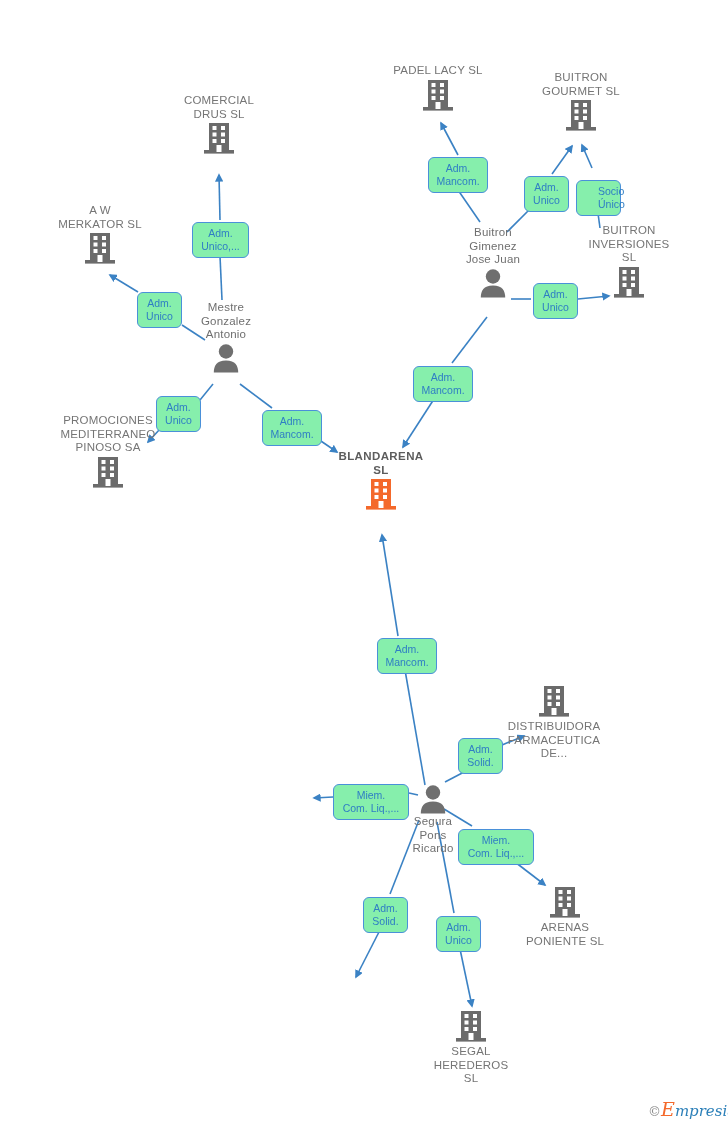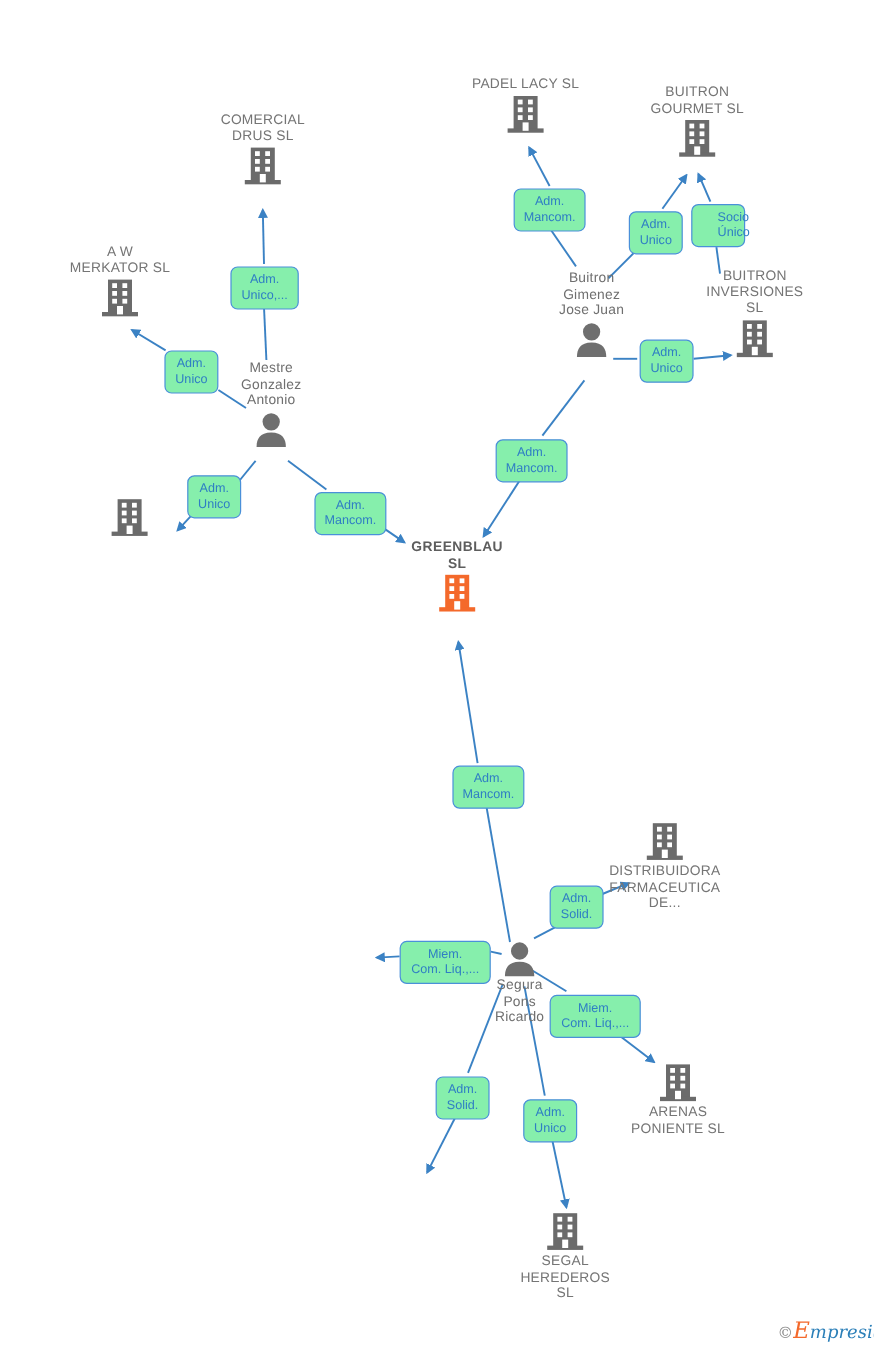--- a/index.html
+++ b/index.html
@@ -238,41 +238,44 @@
               <rect x="10.5" y="18" width="4" height="4"></rect>
               <rect x="19" y="18" width="4" height="4"></rect>
               <rect x="14.5" y="24" width="5" height="7"></rect>
             </g>
       </g>
         </svg>
     </span>
   </div>
 
   <div class="node company" style="left:48px; top:414px; width:120px;">
+    <span class="label">PROMOCIONES
+MEDITERRANEO
+PINOSO SA</span>
     <span class="glyph">
       <svg width="34" height="36" viewBox="0 0 34 36">
           <g fill="#6b6b6b">
         <rect x="7" y="2" width="20" height="29"></rect>
             <rect x="2" y="29" width="30" height="3.6"></rect>
         <g fill="#ffffff">
               <rect x="10.5" y="5" width="4" height="4"></rect>
               <rect x="19" y="5" width="4" height="4"></rect>
               <rect x="10.5" y="11.5" width="4" height="4"></rect>
               <rect x="19" y="11.5" width="4" height="4"></rect>
               <rect x="10.5" y="18" width="4" height="4"></rect>
               <rect x="19" y="18" width="4" height="4"></rect>
               <rect x="14.5" y="24" width="5" height="7"></rect>
             </g>
       </g>
         </svg>
     </span>
   </div>
 
   <div class="node company" style="left:331px; top:450px; width:100px;">
-    <span class="label" style="color:#5d5d5d; font-weight:bold; letter-spacing:0.4px;">GREENBLAU
+    <span class="label" style="color:#5d5d5d; font-weight:bold; letter-spacing:0.4px;">BLANDARENA
 SL</span>
     <span class="glyph">
       <svg width="34" height="36" viewBox="0 0 34 36">
           <g fill="#f4692b">
         <rect x="7" y="2" width="20" height="29"></rect>
             <rect x="2" y="29" width="30" height="3.6"></rect>
         <g fill="#ffffff">
               <rect x="10.5" y="5" width="4" height="4"></rect>
               <rect x="19" y="5" width="4" height="4"></rect>
               <rect x="10.5" y="11.5" width="4" height="4"></rect>
@@ -397,21 +400,21 @@
 Pons
 Ricardo</span>
   </div>
 
   <div class="edge-label" style="left:428px; top:157px; width:60px;">Adm.
 Mancom.</div>
   <div class="edge-label" style="left:192px; top:222px; width:57px;">Adm.
 Unico,...</div>
   <div class="edge-label" style="left:524px; top:176px; width:45px;">Adm.
 Unico</div>
-  <div class="edge-label" style="left:576px; top:170px; width:45px;padding-left:21px;">Socio
+  <div class="edge-label" style="left:576px; top:180px; width:45px;padding-left:21px;">Socio
 Único</div>
   <div class="edge-label" style="left:137px; top:292px; width:45px;">Adm.
 Unico</div>
   <div class="edge-label" style="left:533px; top:283px; width:45px;">Adm.
 Unico</div>
   <div class="edge-label" style="left:413px; top:366px; width:60px;">Adm.
 Mancom.</div>
   <div class="edge-label" style="left:156px; top:396px; width:45px;">Adm.
 Unico</div>
   <div class="edge-label" style="left:262px; top:410px; width:60px;">Adm.

